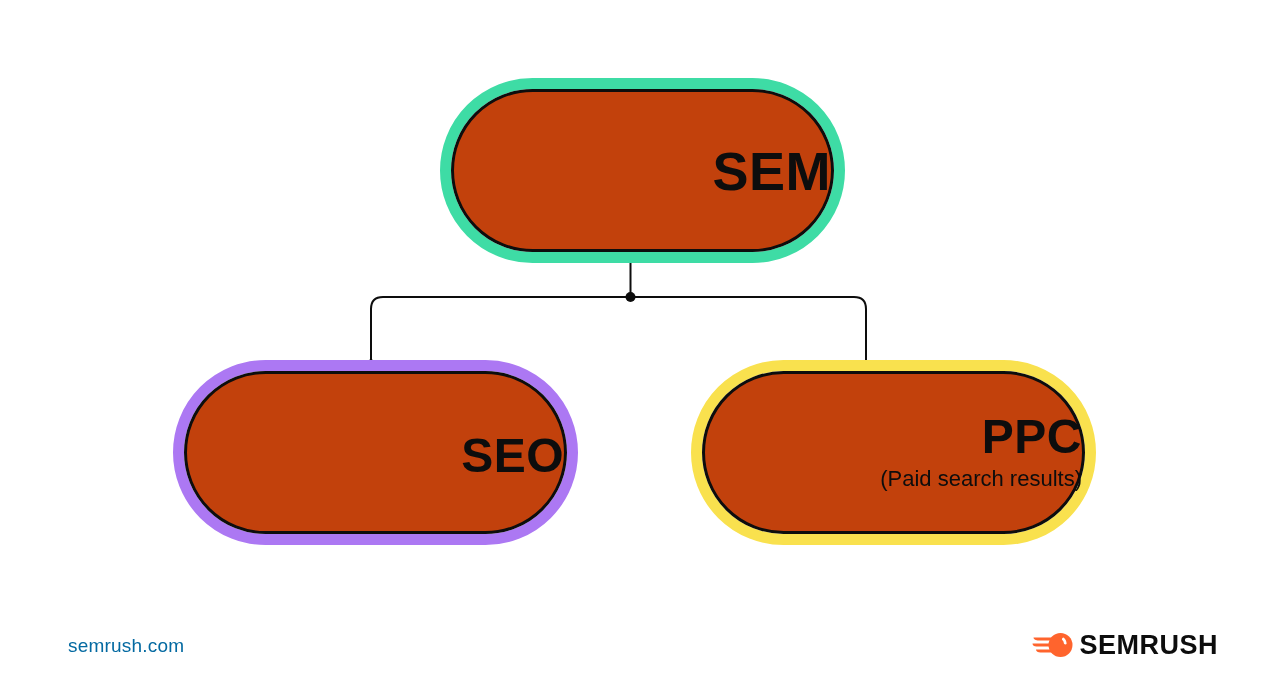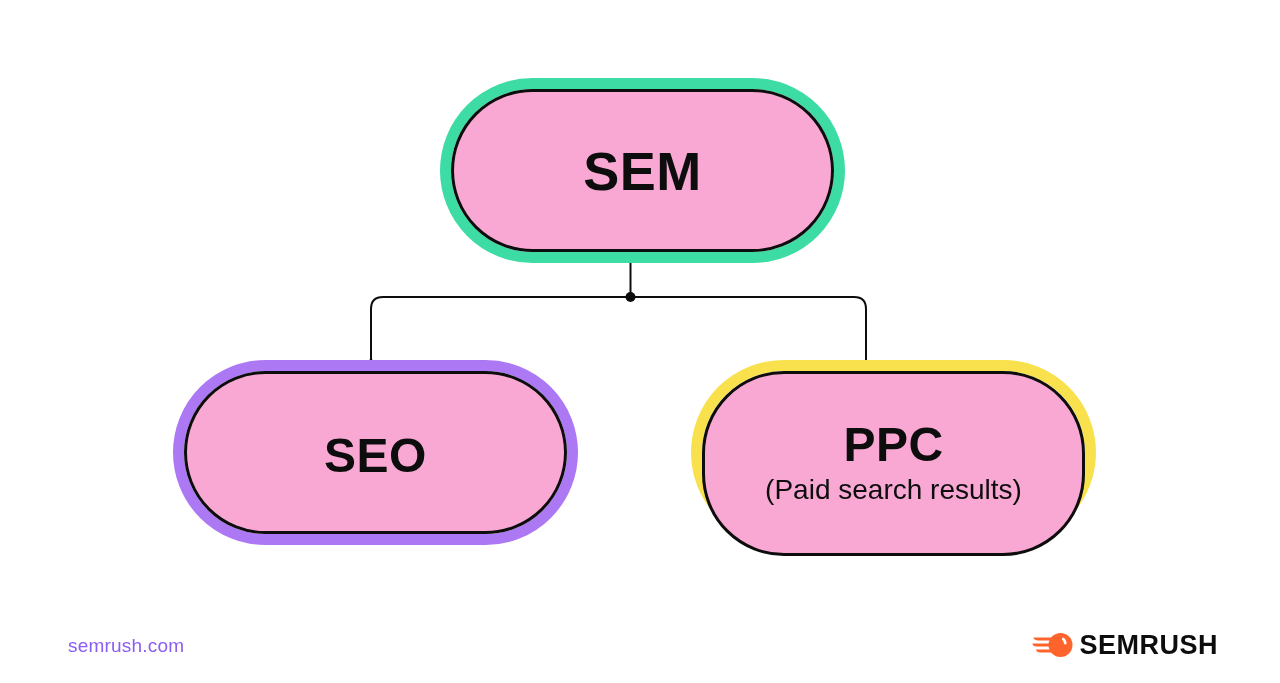--- a/index.html
+++ b/index.html
@@ -20,25 +20,25 @@
     left: 0;
     top: 0;
     width: 1280px;
     height: 683px;
   }
 
   
   .node {
     position: absolute;
     box-sizing: border-box;
-    background: #f9a8d4;
+    background: #c2410c;
     border: 3px solid #0d0d0d;
     display: flex;
     flex-direction: column;
-    align-items: center;
+    align-items: flex-end;
     justify-content: center;
     text-align: center;
     z-index: 3;
   }
   .node-halo {
     position: absolute;
     box-sizing: border-box;
     border-style: solid;
     background: transparent;
     z-index: 2;
@@ -86,42 +86,42 @@
 
   
   #ppc-halo {
     left: 691px; top: 360px;
     width: 405px; height: 185px;
     border-radius: 93px;
     border-width: 11px;
   }
   #ppc {
     left: 702px; top: 371px;
-    width: 383px; height: 185px;
+    width: 383px; height: 163px;
     border-radius: 82px;
   }
   #ppc .node-title { font-size: 48px; margin-bottom: 6px; }
-  #ppc .node-sub { font-size: 28px; }
+  #ppc .node-sub { font-size: 22px; }
 
   
   #connectors {
     position: absolute;
     left: 0; top: 0;
     width: 1280px; height: 683px;
     z-index: 1;
     pointer-events: none;
   }
 
   
   #footer-url {
     position: absolute;
     left: 68px;
     top: 635px;
     font-size: 19px;
-    color: #8b5cf6;
+    color: #0369a1;
     letter-spacing: 0.2px;
   }
   #logo {
     position: absolute;
     right: 62px;
     top: 628px;
     display: flex;
     align-items: center;
     gap: 3px;
   }

